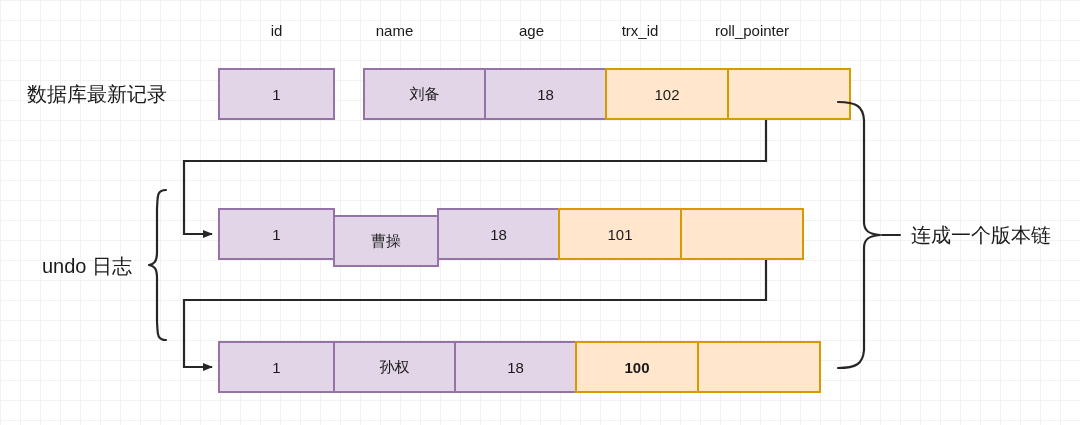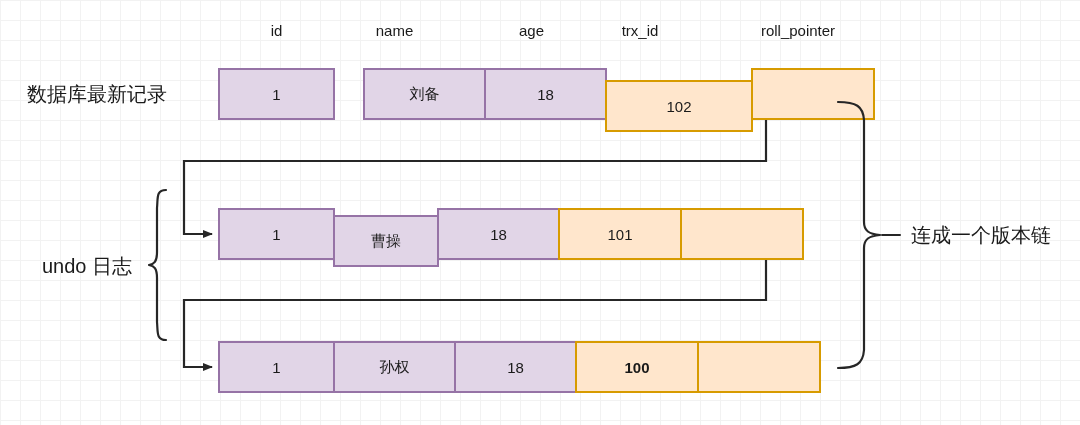--- a/index.html
+++ b/index.html
@@ -79,27 +79,27 @@
 </style>
 </head>
 <body>
 
 <div id="canvas">
 
   <div class="hdr" style="left:218px; top:22px; width:117px;">id</div>
   <div class="hdr" style="left:333px; top:22px; width:123px;">name</div>
   <div class="hdr" style="left:470px; top:22px; width:123px;">age</div>
   <div class="hdr" style="left:578px; top:22px; width:124px;">trx_id</div>
-  <div class="hdr" style="left:736px; top:22px; width:124px;">roll_pointer</div>
+  <div class="hdr" style="left:690px; top:22px; width:124px;">roll_pointer</div>
 
   <div class="row" style="left:218px; top:68px;">
     <div class="cell purple" style="width:117px;">1</div>
     <div class="cell purple" style="width:123px;margin-left:28px;">刘备</div>
     <div class="cell purple" style="width:123px;">18</div>
-    <div class="cell orange" style="width:148px;margin-top:12px;">102</div>
+    <div class="cell orange" style="width:124px;">102</div>
     <div class="cell orange" style="width:124px;"></div>
   </div>
 
   <div class="row" style="left:218px; top:208px;">
     <div class="cell purple" style="width:117px;">1</div>
     <div class="cell purple" style="width:106px;margin-top:7px;">曹操</div>
     <div class="cell purple" style="width:123px;">18</div>
     <div class="cell orange" style="width:124px;">101</div>
     <div class="cell orange" style="width:124px;"></div>
   </div>

